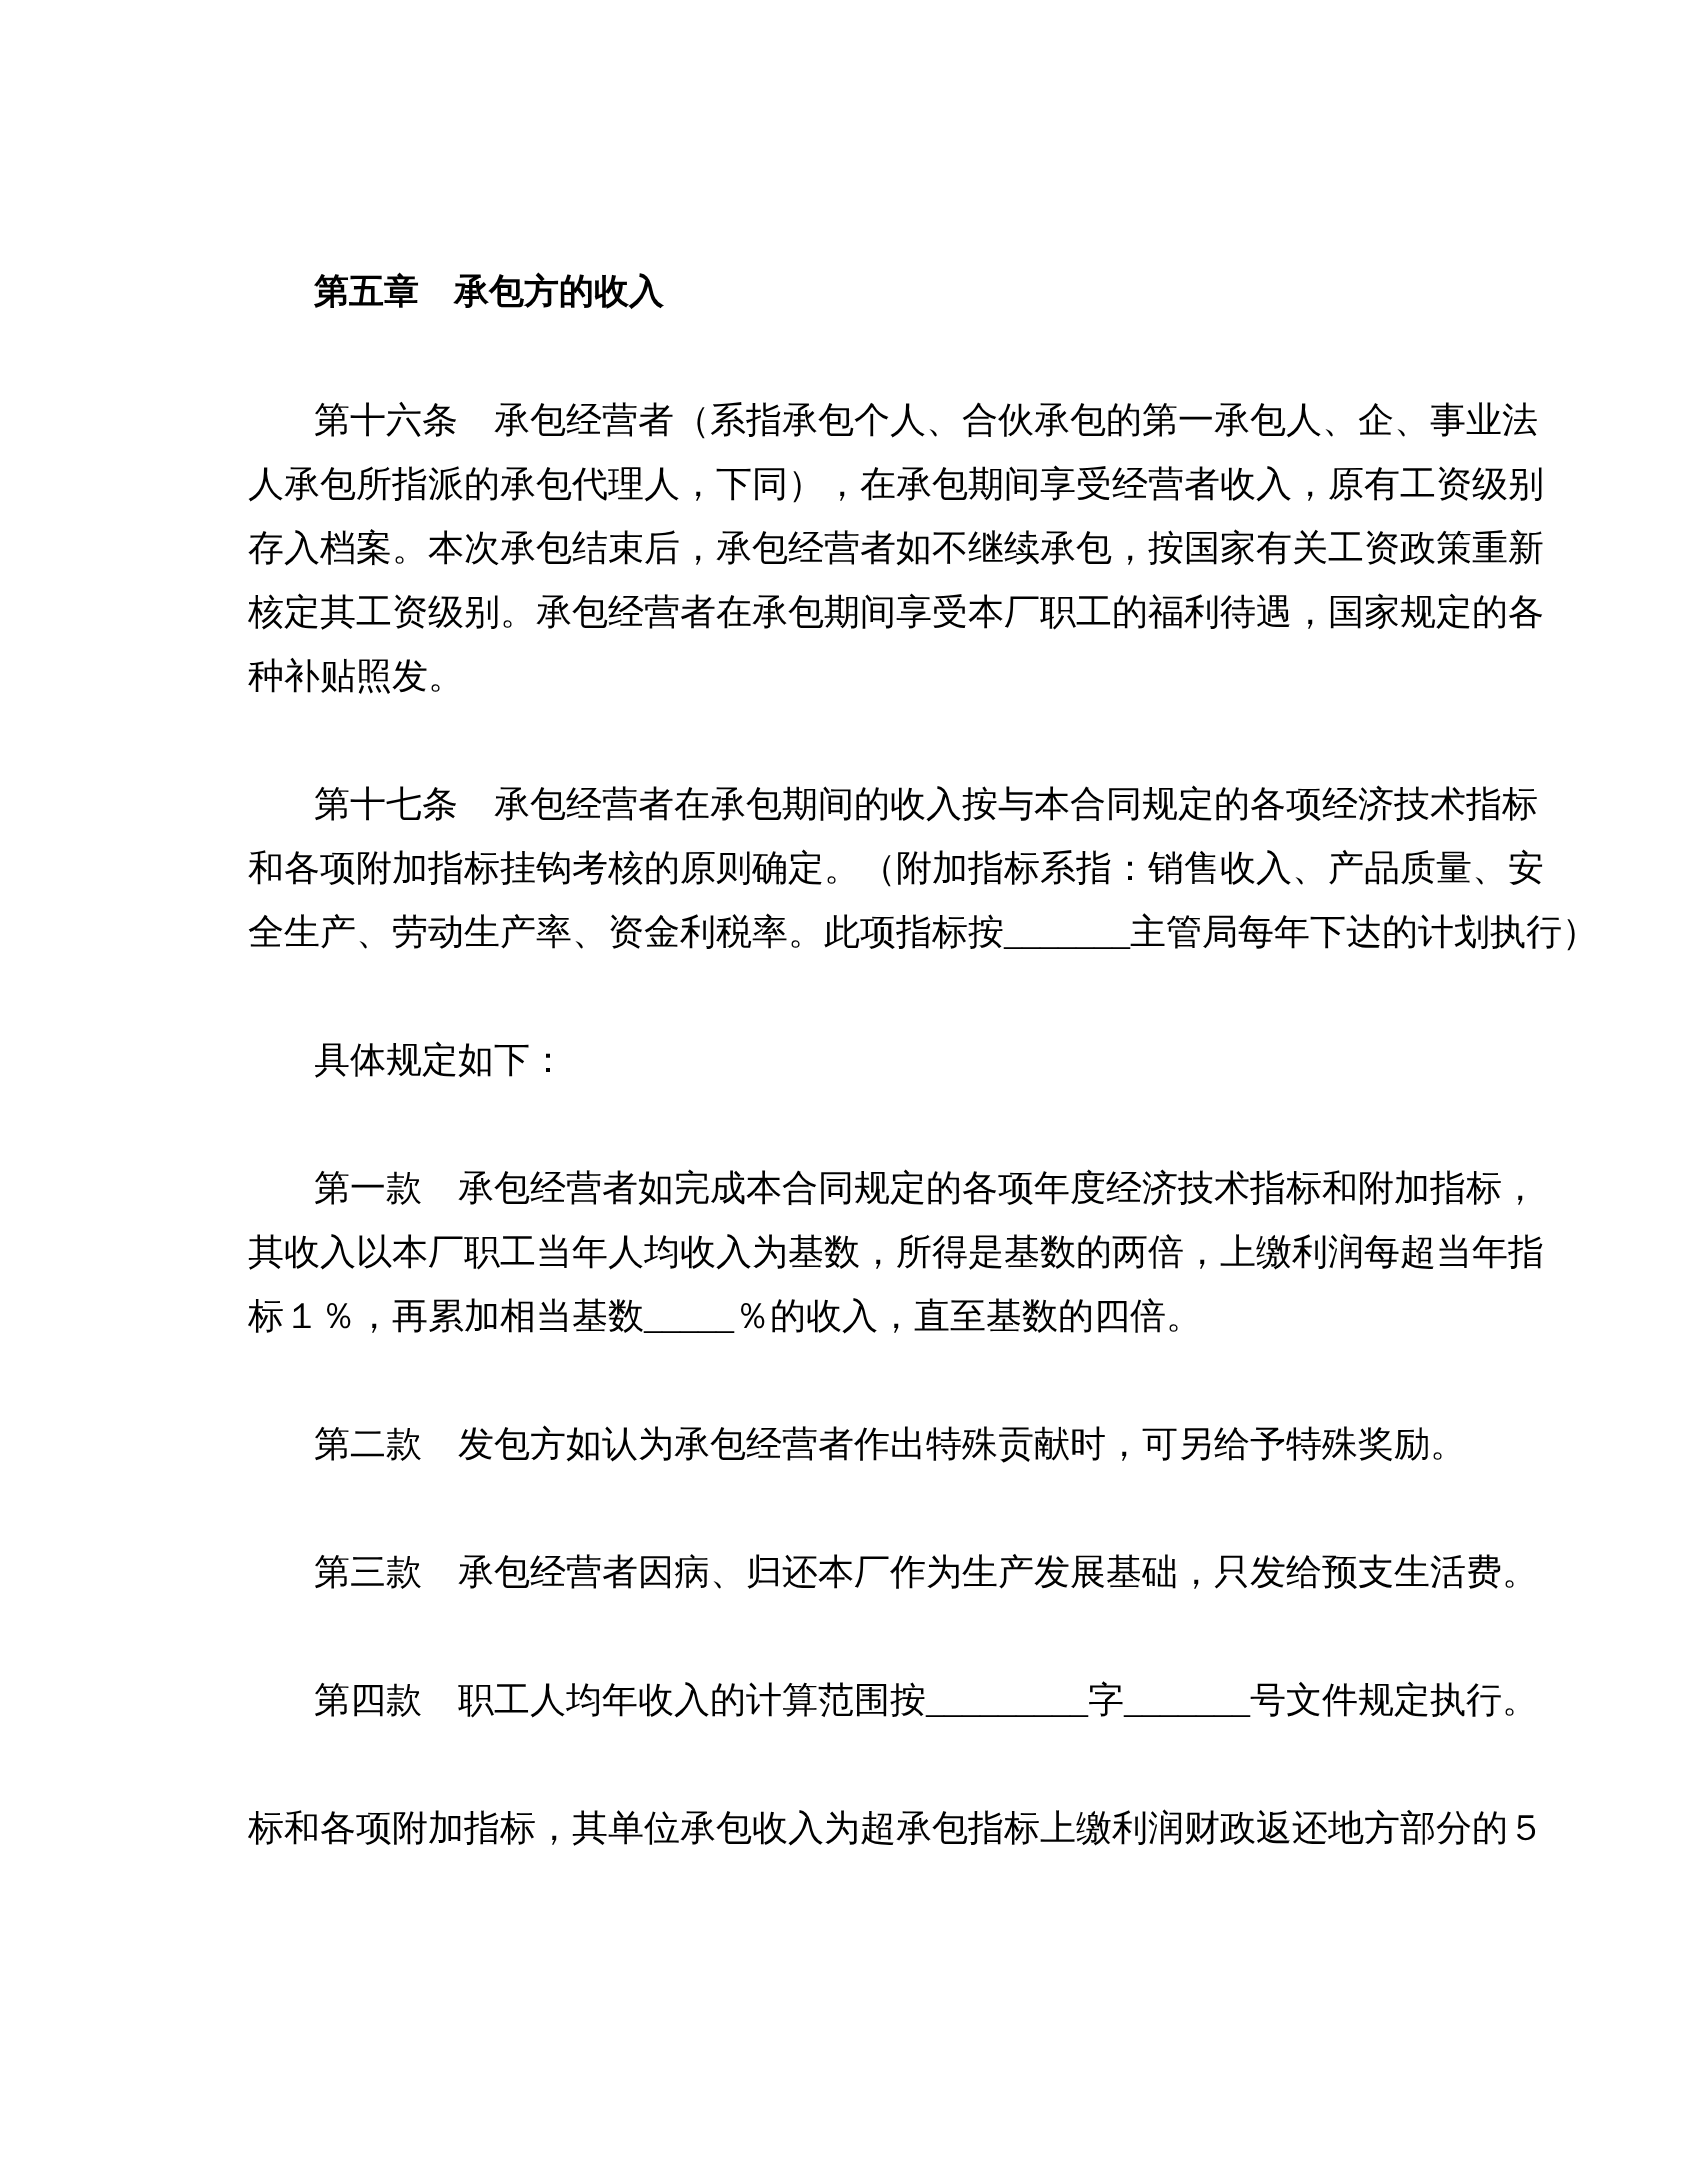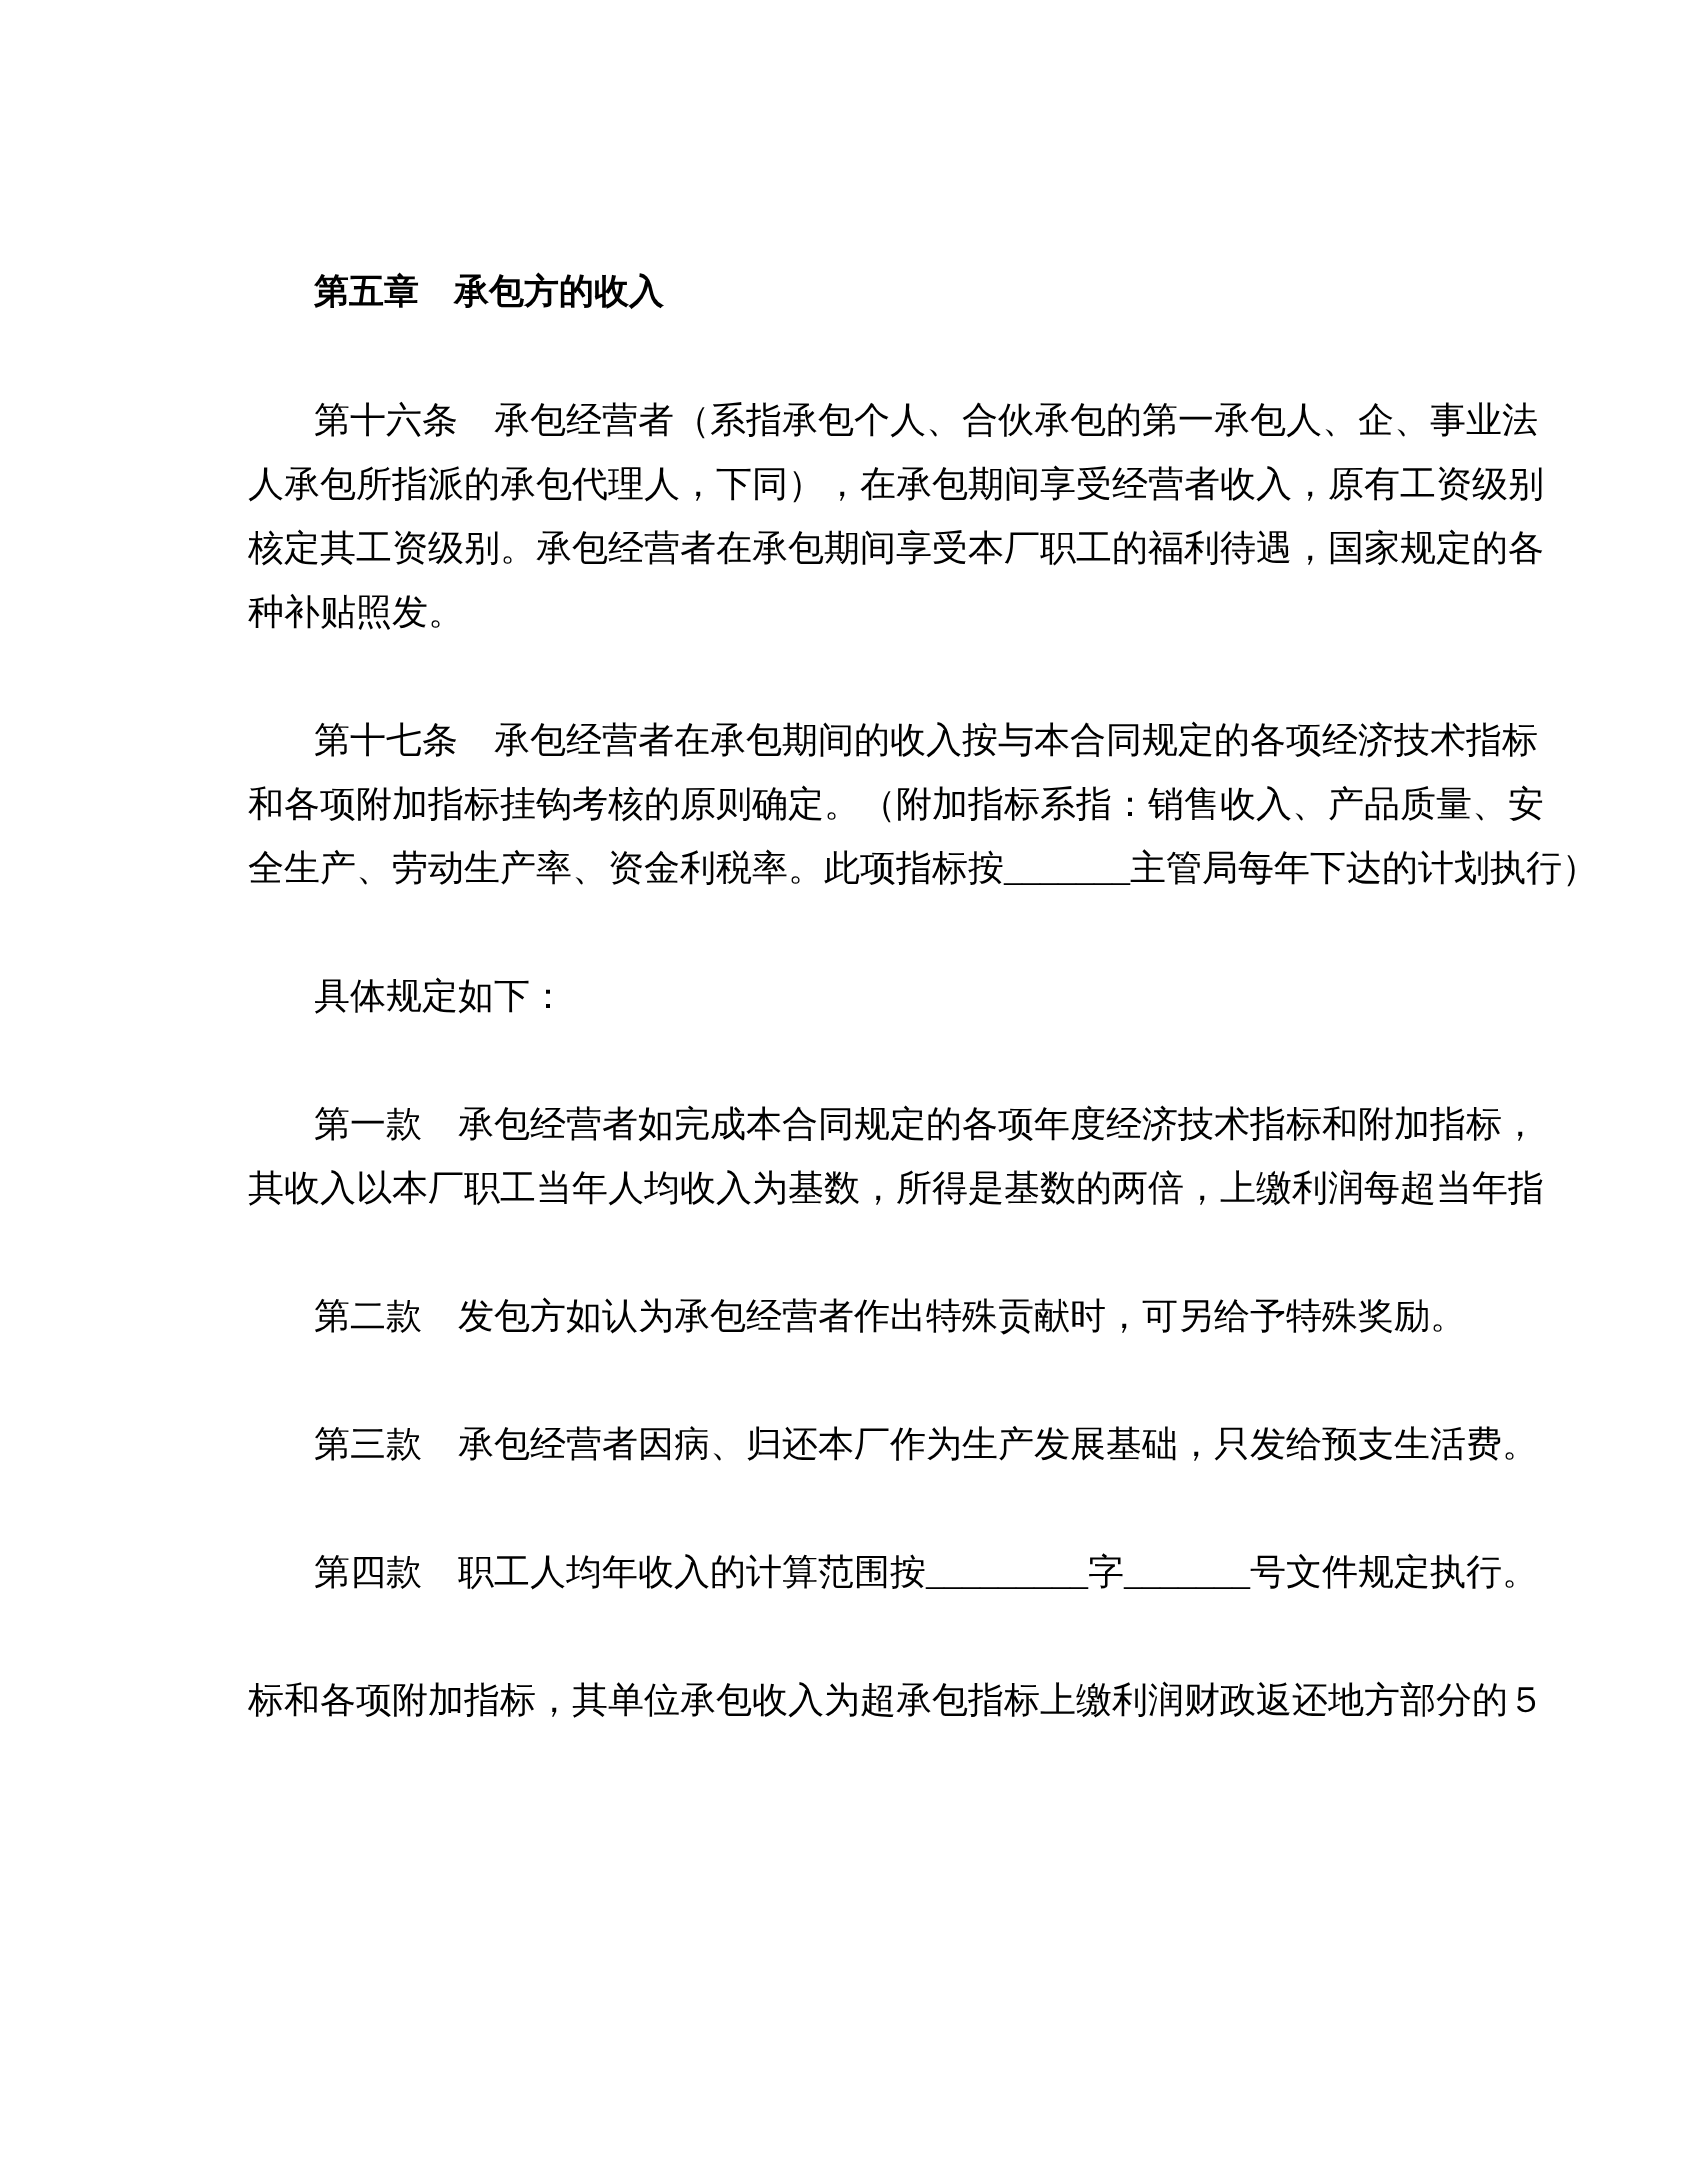--- a/index.html
+++ b/index.html
@@ -43,34 +43,36 @@
 </head>
 <body>
 
 <div class="page">
   <div class="content">
     <div class="line indent title-line">第五章　承包方的收入</div>
     <div id="paragraphs">
         <div class="para">
           <div class="line indent">第十六条　承包经营者（系指承包个人、合伙承包的第一承包人、企、事业法</div>
           <div class="line">人承包所指派的承包代理人，下同），在承包期间享受经营者收入，原有工资级别</div>
+          <div class="line">存入档案。本次承包结束后，承包经营者如不继续承包，按国家有关工资政策重新</div>
           <div class="line">核定其工资级别。承包经营者在承包期间享受本厂职工的福利待遇，国家规定的各</div>
           <div class="line">种补贴照发。</div>
         </div>
         <div class="para">
           <div class="line indent">第十七条　承包经营者在承包期间的收入按与本合同规定的各项经济技术指标</div>
           <div class="line">和各项附加指标挂钩考核的原则确定。（附加指标系指：销售收入、产品质量、安</div>
           <div class="line">全生产、劳动生产率、资金利税率。此项指标按_______主管局每年下达的计划执行）</div>
         </div>
         <div class="para">
           <div class="line indent">具体规定如下：</div>
         </div>
         <div class="para">
           <div class="line indent">第一款　承包经营者如完成本合同规定的各项年度经济技术指标和附加指标，</div>
           <div class="line">其收入以本厂职工当年人均收入为基数，所得是基数的两倍，上缴利润每超当年指</div>
+          <div class="line">标１％，再累加相当基数_____％的收入，直至基数的四倍。</div>
         </div>
         <div class="para">
           <div class="line indent">第二款　发包方如认为承包经营者作出特殊贡献时，可另给予特殊奖励。</div>
         </div>
         <div class="para">
           <div class="line indent">第三款　承包经营者因病、归还本厂作为生产发展基础，只发给预支生活费。</div>
         </div>
         <div class="para">
           <div class="line indent">第四款　职工人均年收入的计算范围按_________字_______号文件规定执行。</div>
         </div>

